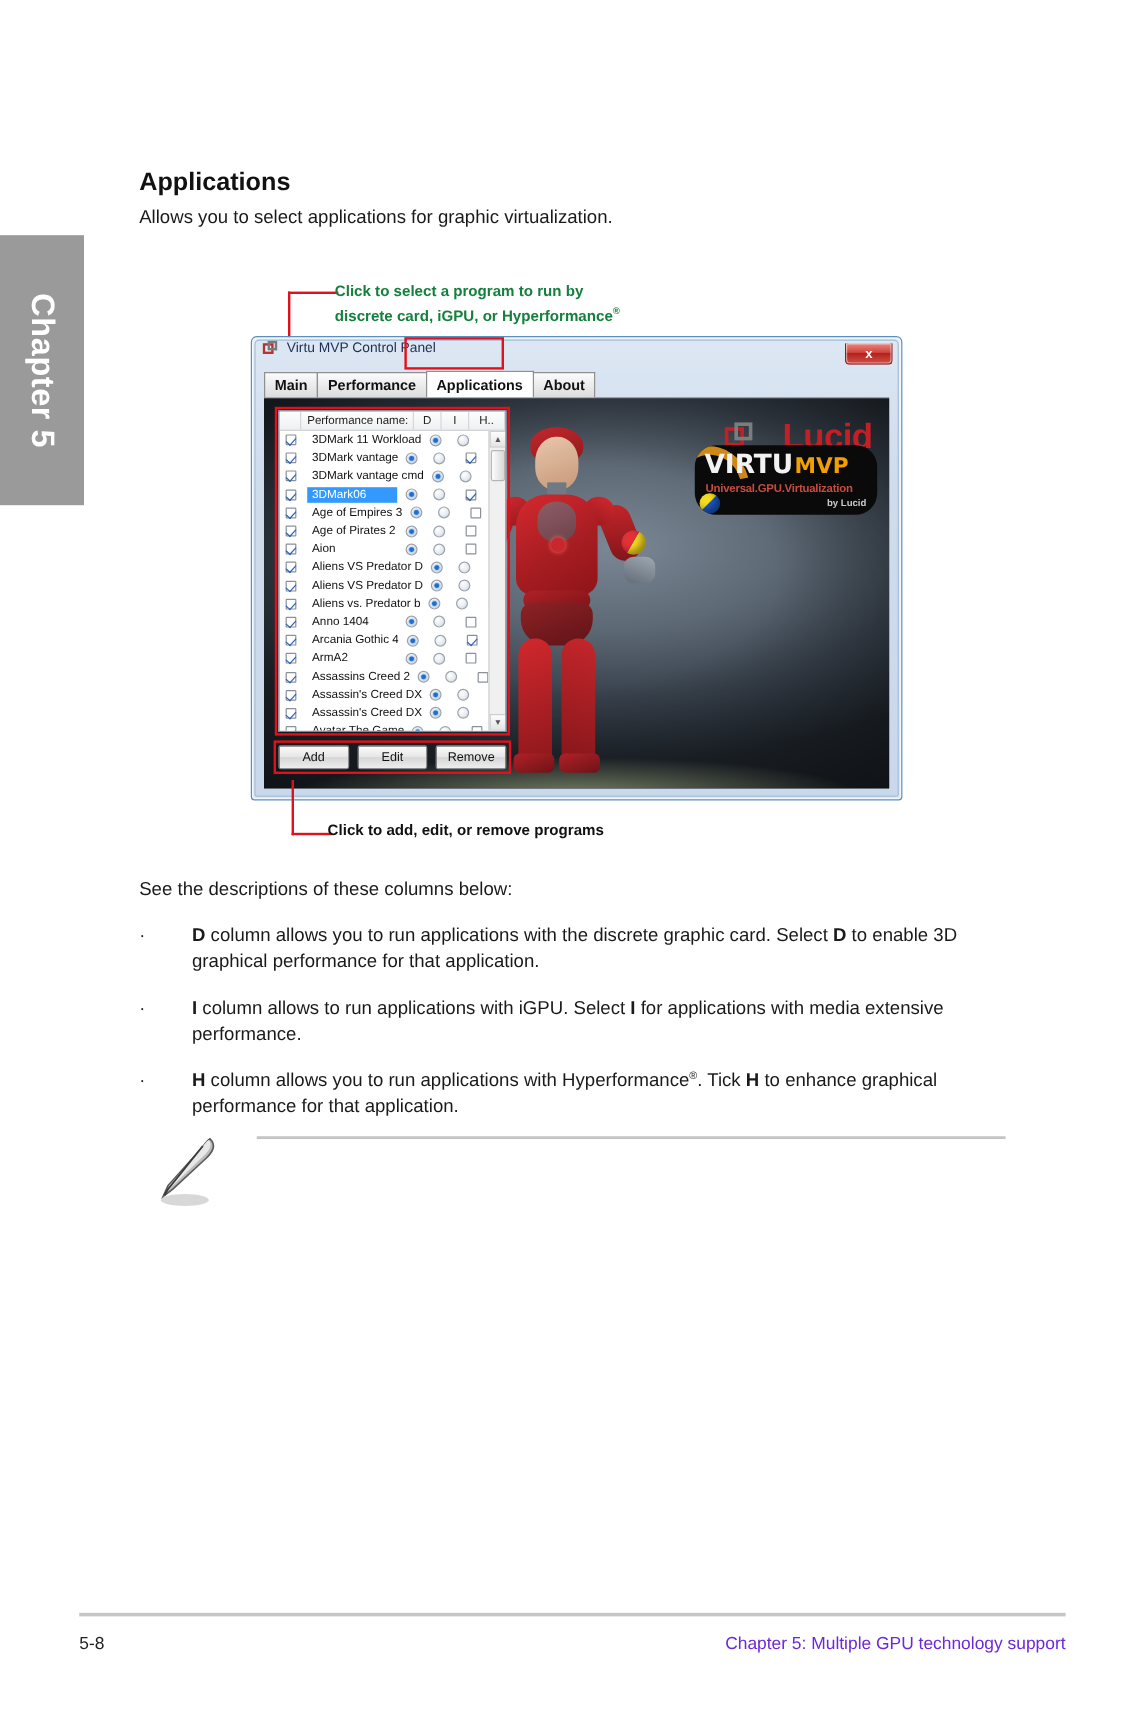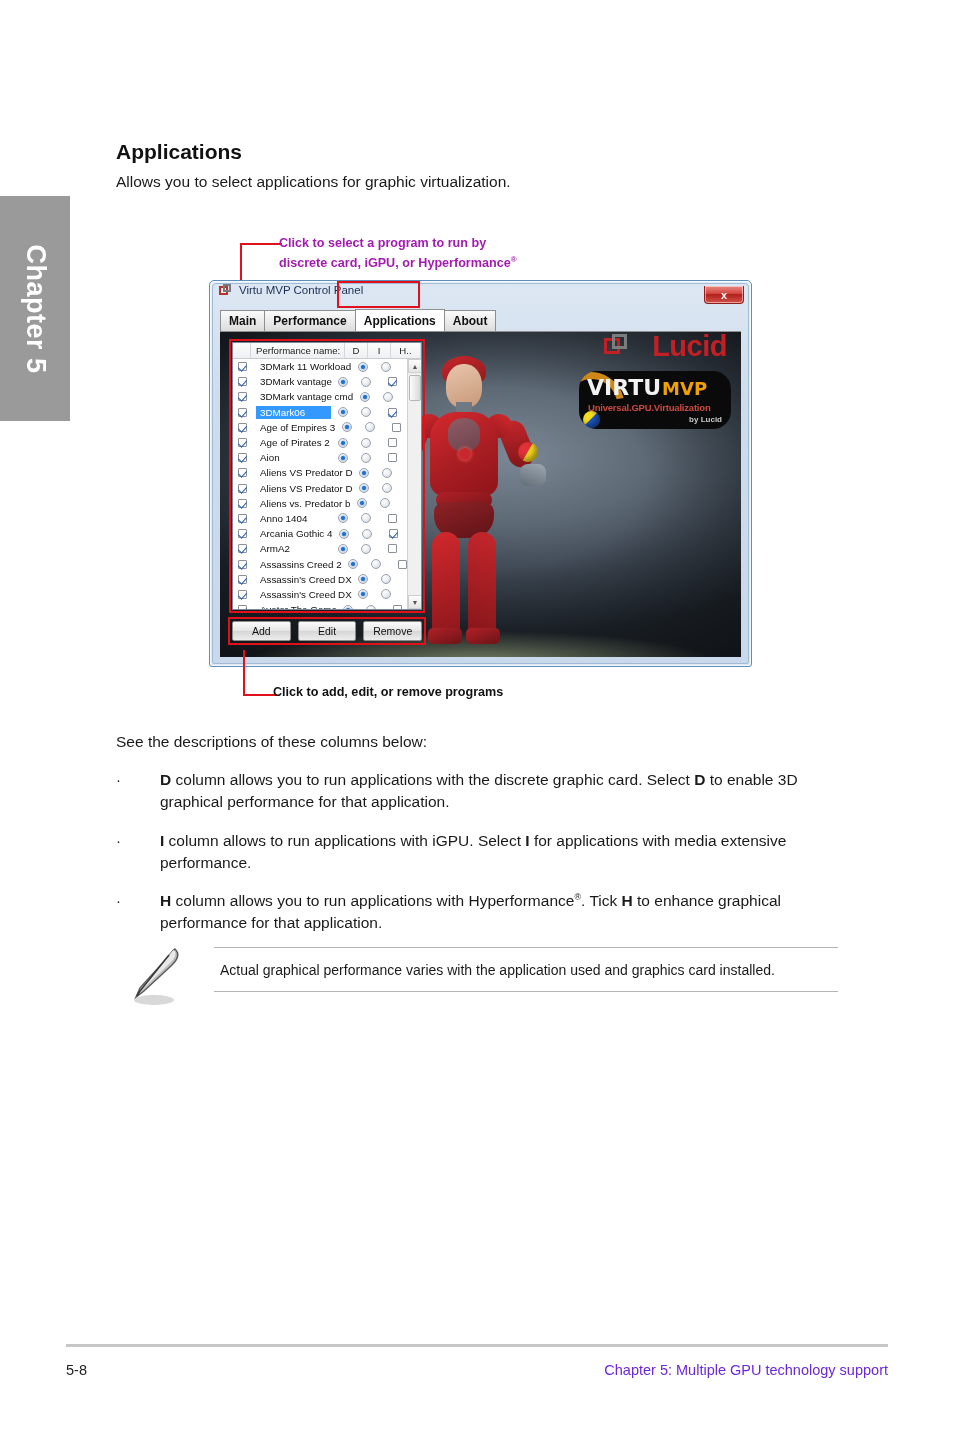--- a/index.html
+++ b/index.html
@@ -39,21 +39,21 @@
     font-size:21px; font-weight:bold; color:#111;
   }
   #intro-text {
     position:absolute; left:0; top:173px;
     font-size:15.5px; color:#1a1a1a;
   }
 
   
   #callout-top {
     position:absolute; left:163px; top:234px;
-    font-size:12.6px; font-weight:bold; line-height:1.55; color:#a21caf;
+    font-size:12.6px; font-weight:bold; line-height:1.55; color:#15803d;
   }
   #callout-top sup { font-size:8px; vertical-align: super; }
 
   #callout-top-leader {
     position:absolute; left:124px; top:243px; width:42px; height:44px;
   }
   #callout-top-leader .h { position:absolute; left:0; top:0; width:42px; height:2px; background:#e1111b; }
   #callout-top-leader .v { position:absolute; left:0; top:0; width:2px; height:44px; background:#e1111b; }
 
   
@@ -159,21 +159,21 @@
     position:absolute; inset:0;
     background: radial-gradient(ellipse 80% 70% at 50% 45%, rgba(0,0,0,0) 40%, rgba(0,0,0,.55) 100%);
   }
   #bg-floor {
     position:absolute; left:0; right:0; bottom:0; height:26px;
     background: radial-gradient(ellipse 60% 160% at 50% 120%, rgba(190,205,150,.55) 0%, rgba(40,60,40,0) 75%);
   }
 
   
   #lucid-logo {
-    position:absolute; right:14px; top:0;
+    position:absolute; right:14px; top:18px;
     display:flex; align-items:center; gap:22px;
   }
   #lucid-mark { width:26px; height:25px; position:relative; }
   #lucid-mark .lm1 { position:absolute; left:0; top:4px; width:16px; height:16px; border:3.5px solid #c32026; }
   #lucid-mark .lm2 { position:absolute; left:8px; top:0px; width:15px; height:15px; border:3.5px solid #7c7c7c; }
   #lucid-text { font-size:29px; font-weight:bold; color:#c32026; letter-spacing:-0.5px; line-height:1; }
 
   
   #virtu-badge {
     position:absolute; right:10px; top:39px;
@@ -773,21 +773,20 @@
     <div id="note-icon">
       <svg width="58" height="62" viewBox="0 0 58 62">
         <ellipse cx="26" cy="55" rx="20" ry="5" fill="#d8d8d8"></ellipse>
         <path d="M47 4 C52 9 50 14 44 20 L16 46 L8 52 L12 43 L40 12 C43 8 45 5 47 4 Z" fill="#bdbdbd" stroke="#5a5a5a" stroke-width="1.4"></path>
         <path d="M46 5 C49 9 47 13 42 18 L15 44 L11 49 L13 43 L39 13 C42 9 44 6 46 5 Z" fill="#e8e8e8"></path>
         <path d="M41 10 L12 46 L9 51" stroke="#3a3a3a" stroke-width="1.6" fill="none"></path>
       </svg>
     </div>
     <div id="note-lines">
       <div class="rule"></div>
-      <div id="note-text">Actual graphical performance varies with the application used and graphics card installed.</div>
       <div class="rule"></div>
     </div>
   </div>
 </div>
 
 <div id="footer-rule"></div>
 <div id="footer-left">5-8</div>
 <div id="footer-right">Chapter 5: Multiple GPU technology support</div>
 
 </body></html>

